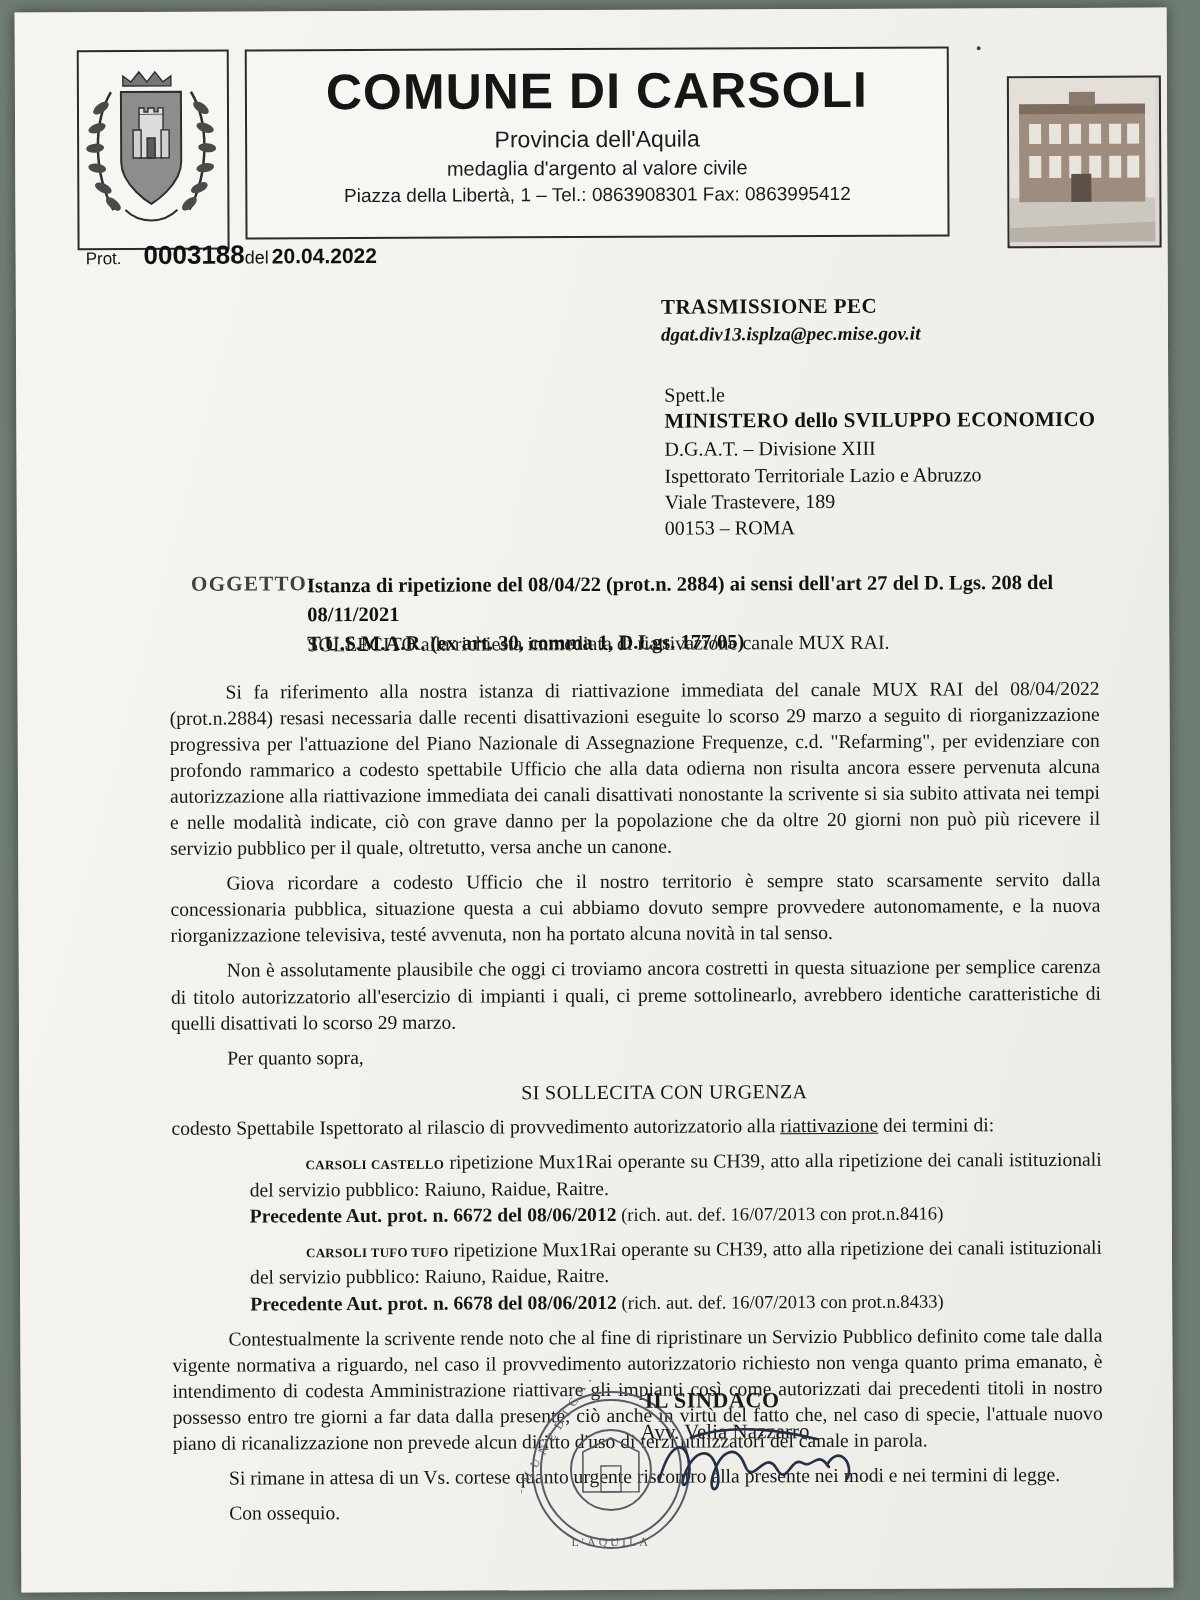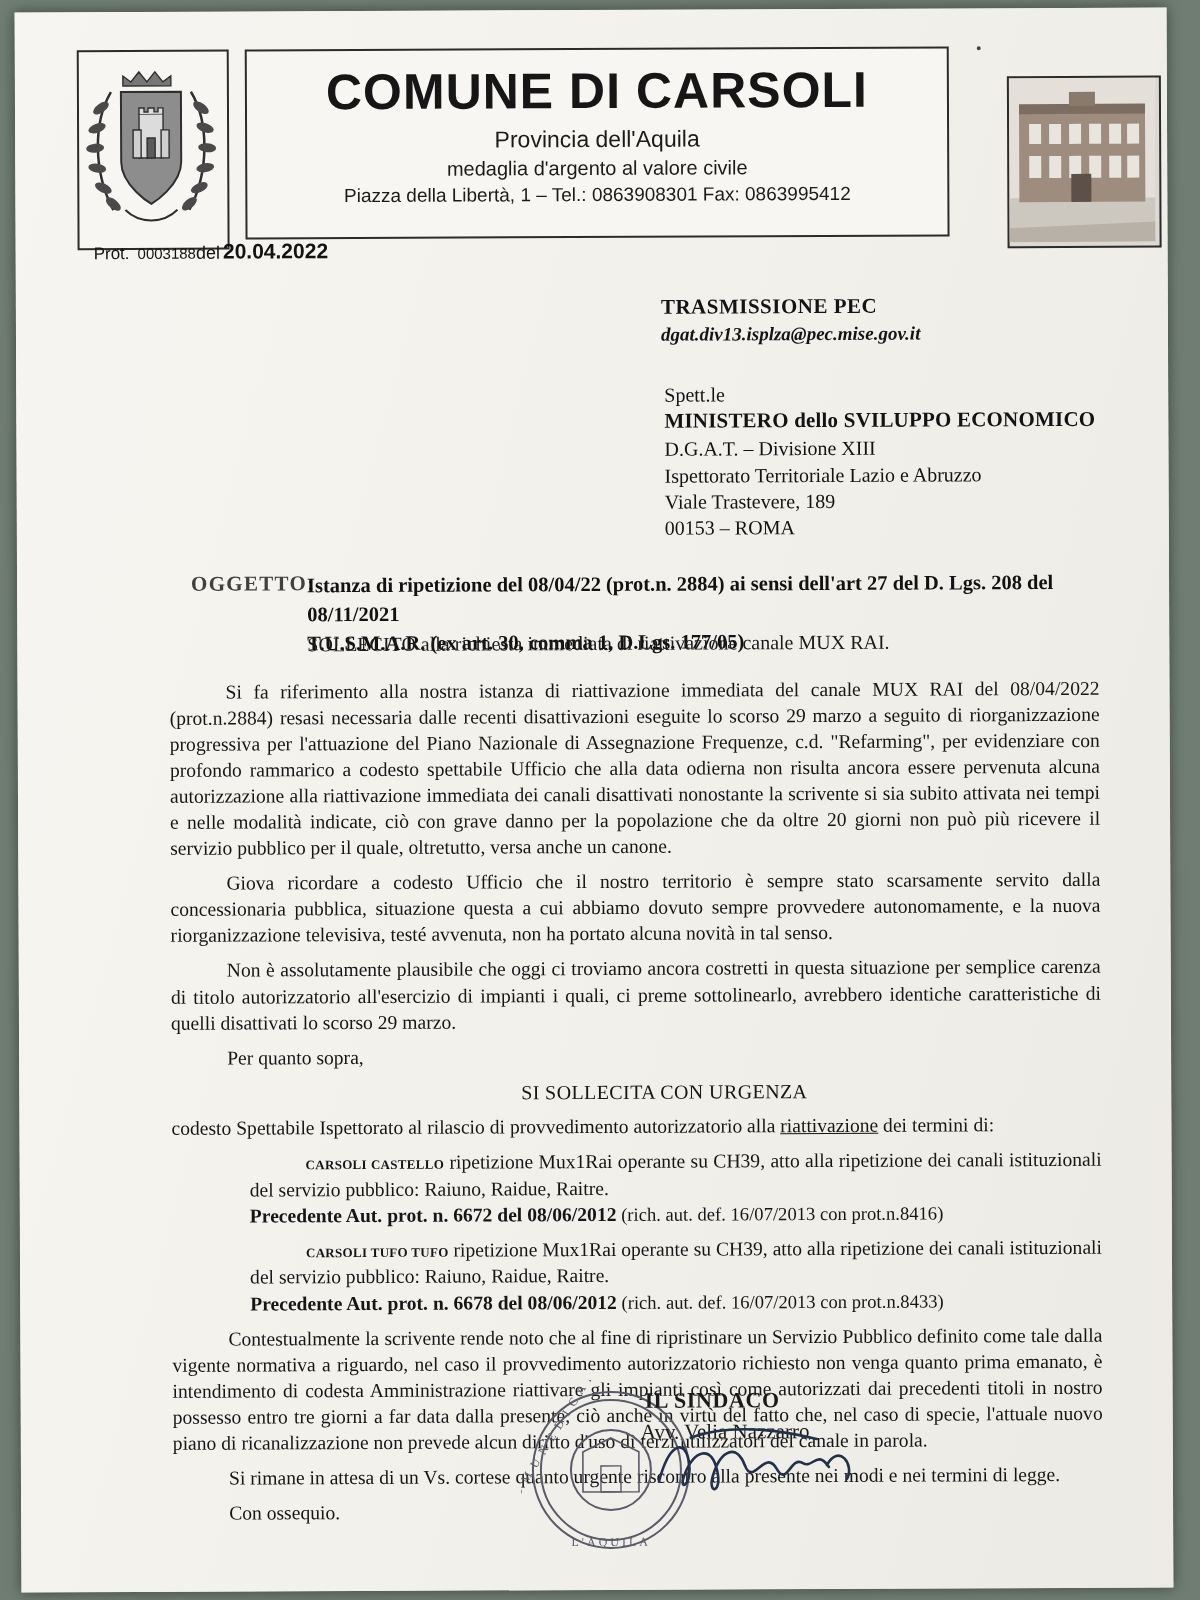--- a/index.html
+++ b/index.html
@@ -105,22 +105,22 @@
   }
 
   .protline {
     position: absolute;
     left: 70px;
     top: 228px;
     font-family: "Liberation Sans", sans-serif;
     font-size: 19px;
     color: #121212;
   }
-  .protline .lbl { font-size: 17px; margin-left: 8px; }
-  .protline .num { font-weight: normal; margin-left: 8px; font-size: 15px; }
+  .protline .lbl { font-size: 17px; }
+  .protline .num { font-weight: bold; margin-left: 22px; font-size: 26px; }
   .protline .del { font-size: 18px; }
   .protline .date { font-weight: bold; margin-left: 3px; font-size: 21px; }
 
   
   .pec-block {
     position: absolute;
     left: 645px;
     top: 285px;
     font-family: "Liberation Serif", serif;
   }

